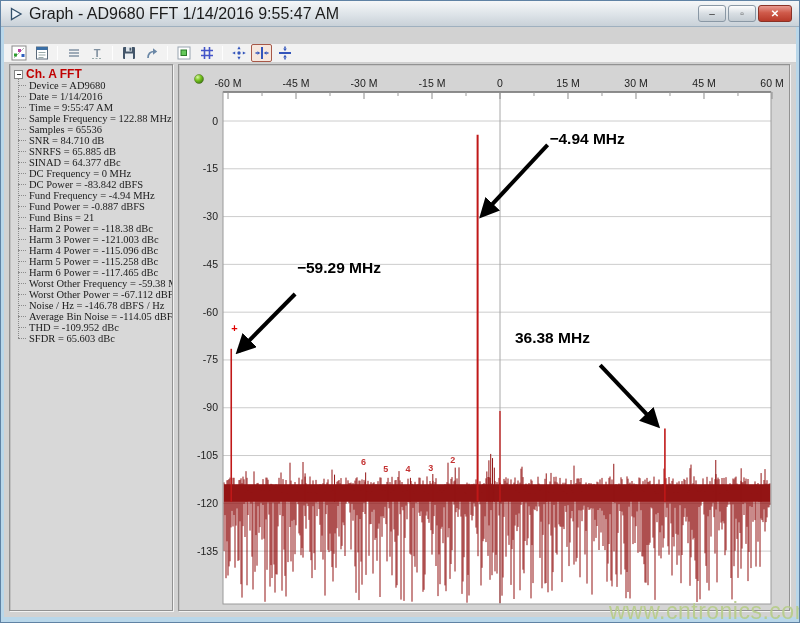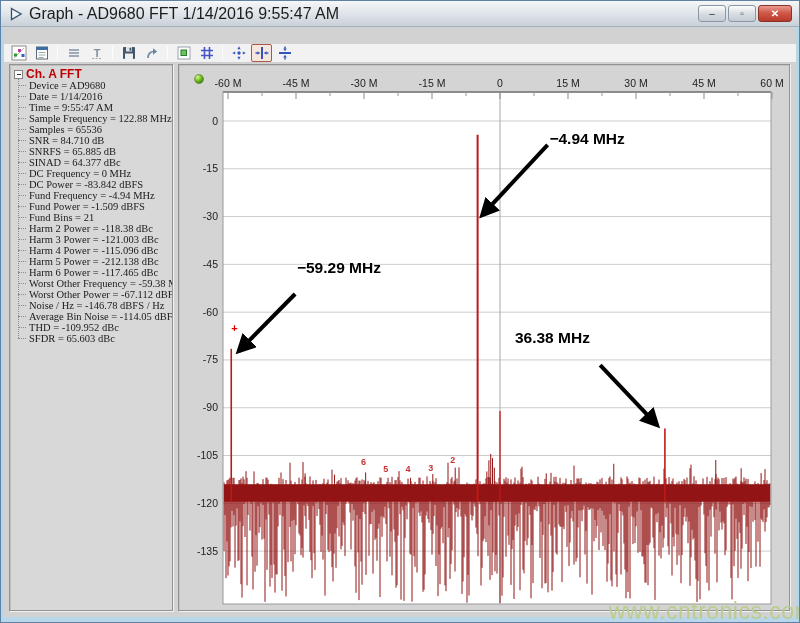--- a/index.html
+++ b/index.html
@@ -185,41 +185,41 @@
             <div class="tree-row">
               <span class="tick"></span>
               <span>DC Power = -83.842 dBFS</span>
             </div>
             <div class="tree-row">
               <span class="tick"></span>
               <span>Fund Frequency = -4.94 MHz</span>
             </div>
             <div class="tree-row">
               <span class="tick"></span>
-              <span>Fund Power = -1.509 dBFS</span>
+              <span>Fund Power = -0.887 dBFS</span>
             </div>
             <div class="tree-row">
               <span class="tick"></span>
               <span>Fund Bins = 21</span>
             </div>
             <div class="tree-row">
               <span class="tick"></span>
               <span>Harm 2 Power = -118.38 dBc</span>
             </div>
             <div class="tree-row">
               <span class="tick"></span>
               <span>Harm 3 Power = -121.003 dBc</span>
             </div>
             <div class="tree-row">
               <span class="tick"></span>
               <span>Harm 4 Power = -115.096 dBc</span>
             </div>
             <div class="tree-row">
               <span class="tick"></span>
-              <span>Harm 5 Power = -212.138 dBc</span>
+              <span>Harm 5 Power = -115.258 dBc</span>
             </div>
             <div class="tree-row">
               <span class="tick"></span>
               <span>Harm 6 Power = -117.465 dBc</span>
             </div>
             <div class="tree-row">
               <span class="tick"></span>
               <span>Worst Other Frequency = -59.38 MHz</span>
             </div>
             <div class="tree-row">

